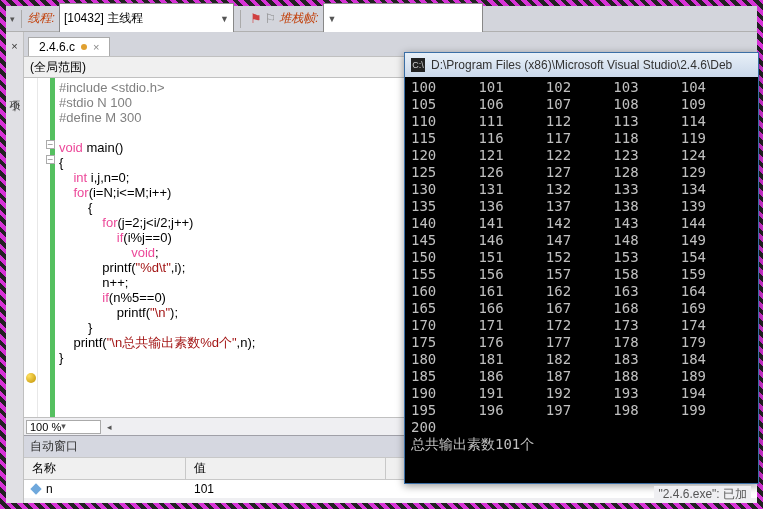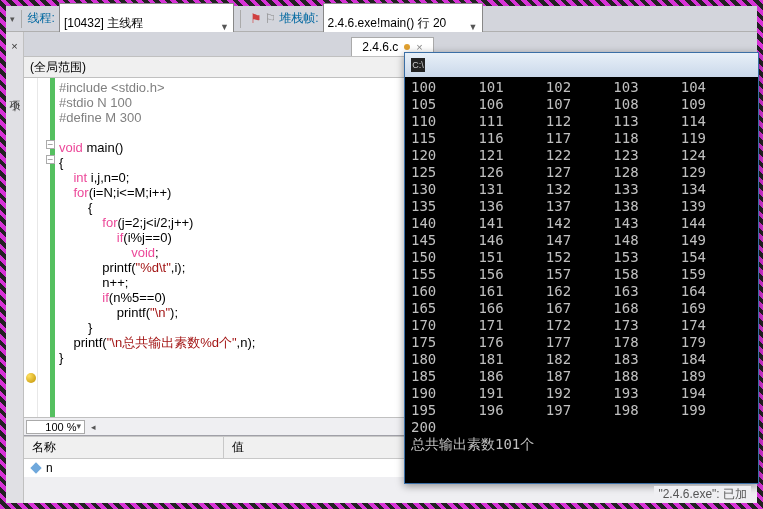--- a/index.html
+++ b/index.html
@@ -1,54 +1,54 @@
 <!DOCTYPE html>
 <html><head>
 <meta charset="utf-8">
 <style>
 * { margin: 0; padding: 0; box-sizing: border-box; font-family: "Microsoft YaHei", "Segoe UI", sans-serif; }
 body { width: 763px; height: 509px; background: repeating-linear-gradient(45deg, #d633d6 0, #d633d6 4px, #222 4px, #222 8px); position: relative; overflow: hidden; }
 .inner { position: absolute; top: 6px; left: 6px; right: 6px; bottom: 6px; background: #efeff2; display: flex; flex-direction: column; }
 .toolbar { height: 26px; background: #d3d5dc; border-bottom: 1px solid #b0b0b0; display: flex; align-items: center; font-size: 12px; padding: 0 4px; }
 .tb-sep { width: 1px; height: 18px; background: #aaa; margin: 0 6px; }
-.tb-label { color: #0369a1; margin-right: 4px; }
-.tb-field { background: #fff; border: 1px solid #888; padding: 1px 4px; font-size: 12px; height: 31px; display: flex; align-items: flex-end; }
+.tb-label { color: #c2410c; margin-right: 4px; font-style: italic; }
+.tb-field { background: #fff; border: 1px solid #888; padding: 1px 4px; font-size: 12px; height: 31px; display: flex; align-items: center; }
 .tb-field.thread { width: 175px; justify-content: space-between; }
 .tb-field.stack { width: 160px; justify-content: space-between; }
 .chev { font-size: 9px; color: #555; }
 .flag { color: #d04040; font-size: 13px; margin: 0 3px; }
 .flag2 { color: #888; font-size: 13px; margin-right: 3px; }
 .main { flex: 1; display: flex; position: relative; }
 .left { width: 18px; background: #e0e0e4; border-right: 1px solid #c0c0c0; display: flex; flex-direction: column; align-items: center; padding-top: 8px; }
 .left .x { font-size: 11px; color: #333; cursor: pointer; }
 .left-lab { writing-mode: vertical-rl; font-size: 11px; color: #444; margin-top: 40px; }
 .editor-area { flex: 1; display: flex; flex-direction: column; background: #fff; min-width: 0; }
-.tabs { height: 24px; background: #d3d5dc; display: flex; align-items: flex-end; padding-left: 4px; justify-content: center; }
+.tabs { height: 24px; background: #d3d5dc; display: flex; align-items: flex-end; padding-left: 4px; }
 .tab { background: #fff; border: 1px solid #aaa; border-bottom: none; padding: 2px 10px; font-size: 12px; display: flex; align-items: center; gap: 6px; }
 .tab .dot { width: 6px; height: 6px; background: #e0a030; border-radius: 50%; }
 .tab .tx { font-size: 11px; color: #888; cursor: pointer; }
 .scope-bar { height: 22px; background: #f0f0f0; border: 1px solid #c0c0c0; border-width: 1px 0; display: flex; align-items: center; padding: 0 6px; font-size: 12px; }
 .scope-bar .sc { flex: 1; display: flex; justify-content: space-between; align-items: center; padding-right: 6px; gap: 40px; }
 .code-wrap { flex: 1; display: flex; overflow: hidden; background: #fff; font-family: Consolas, monospace; font-size: 13px; line-height: 15px; position: relative; }
 .gutter { width: 14px; background: #fff; border-right: 1px solid #e8e8e8; position: relative; }
 .greenbar { width: 5px; background: #55c060; }
 .olk { width: 12px; background: #fff; }
 .code { flex: 1; white-space: pre; padding: 2px 0 0 4px; overflow: hidden; }
 .kw { color: #ec4899; }
 .str { color: #a31515; }
 .dir { color: #808080; }
 .zoom-bar { height: 18px; border-top: 1px solid #c0c0c0; background: #efeff2; display: flex; align-items: center; font-size: 11px; }
-.zoom-bar .zf { width: 59px; background: #fff; border: 1px solid #aaa; padding: 0 3px; display: flex; justify-content: flex-end; margin: 0 2px; }
+.zoom-bar .zf { width: 75px; background: #fff; border: 1px solid #aaa; padding: 0 3px; display: flex; justify-content: flex-start; margin: 0 2px; }
 .auto-win { height: 68px; border-top: 1px solid #a0a0a8; background: #efeff2; display: flex; flex-direction: column; font-size: 12px; }
 .auto-title { padding: 2px 6px; color: #333; background: #d5d7e0; }
 .auto-hdr { display: flex; background: #f0f0f0; border-top: 1px solid #c8c8c8; border-bottom: 1px solid #c8c8c8; }
 .auto-hdr > div { padding: 2px 8px; border-right: 1px solid #c8c8c8; }
 .auto-row { display: flex; background: #fff; }
 .auto-row > div { padding: 2px 8px; }
-.col1 { width: 200px; } .col2 { width: 200px; }
+.col1 { width: 162px; } .col2 { width: 200px; }
 .dia { width:8px; height:8px; background:#6fa8dc; transform: rotate(45deg); display:inline-block; margin-right:6px; }
 .console { position: absolute; top: 52px; left: 404px; width: 355px; height: 432px; background: #000; border: 1px solid #3a6ea5; display: flex; flex-direction: column; box-shadow: 0 2px 8px rgba(0,0,0,.4); }
 .con-title { height: 24px; background: linear-gradient(#e8f0f8,#cad8ea); display: flex; align-items: center; padding: 0 6px; font-size: 12px; color: #333; }
 .con-title .ci { width:14px; height:14px; background:#222; margin-right:6px; display:inline-flex; align-items:center; justify-content:center; color:#ccc; font-size:9px; }
 .con-body { flex: 1; font-family: "NSimSun", "SimSun", Consolas, monospace; font-size: 14px; line-height: 17px; color: #c0c0c0; white-space: pre; padding: 2px 6px; overflow: hidden; }
 .status { position: absolute; bottom: 6px; right: 12px; font-size: 12px; color: #555; background: #efeff2; padding: 0 4px; }
 .collapse { position: absolute; left: 22px; color: #888; font-size: 10px; background:#fff; border:1px solid #aaa; width:9px; height:9px; line-height:7px; text-align:center; }
 .yball { position:absolute; left:2px; width:10px; height:10px; background: radial-gradient(circle at 30% 30%, #ffe060, #c09000); border-radius:50%; }
 .scroll-v { position:absolute; right:0; top:0; bottom:0; width:16px; background:#e8e8e8; border-left:1px solid #ccc;}
 .scroll-v .th { position:absolute; left:2px; right:2px; top:30px; height:120px; background:#c0c0c0; border:1px solid #999;}
@@ -63,21 +63,20 @@
     <span class="tb-label">线程:</span>
     <div class="tb-field thread">
       <span>[10432] 主线程</span>
       <span class="chev">▼</span>
     </div>
     <div class="tb-sep"></div>
     <span class="flag">⚑</span>
     <span class="flag2">⚐</span>
     <span class="tb-label">堆栈帧:</span>
     <div class="tb-field stack">
-      <span>2.4.6.exe!main() 行 20</span>
       <span class="chev">▼</span>
     </div>
   </div>
 
   <div class="main">
     <div class="left">
       <span class="x">×</span>
       <span class="left-lab">个项</span>
     </div>
 
@@ -131,35 +130,38 @@
 
       <div class="zoom-bar">
         <div class="zf">
           <span>100 %</span>
           <span class="chev">▾</span>
         </div>
         <span class="chev" style="margin:0 4px">◂</span>
       </div>
 
       <div class="auto-win">
+        <div class="auto-title">自动窗口</div>
         <div class="auto-hdr">
           <div class="col1">名称</div>
           <div class="col2">值</div>
         </div>
         <div class="auto-row">
           <div class="col1"><span class="dia"></span><span>n</span></div>
+          <div class="col2">101</div>
         </div>
       </div>
     </div>
   </div>
 </div>
 
 <div class="console">
   <div class="con-title">
     <span class="ci">C:\</span>
+    <span>D:\Program Files (x86)\Microsoft Visual Studio\2.4.6\Deb</span>
   </div>
   <div class="con-body">100	101	102	103	104
 105	106	107	108	109
 110	111	112	113	114
 115	116	117	118	119
 120	121	122	123	124
 125	126	127	128	129
 130	131	132	133	134
 135	136	137	138	139
 140	141	142	143	144

